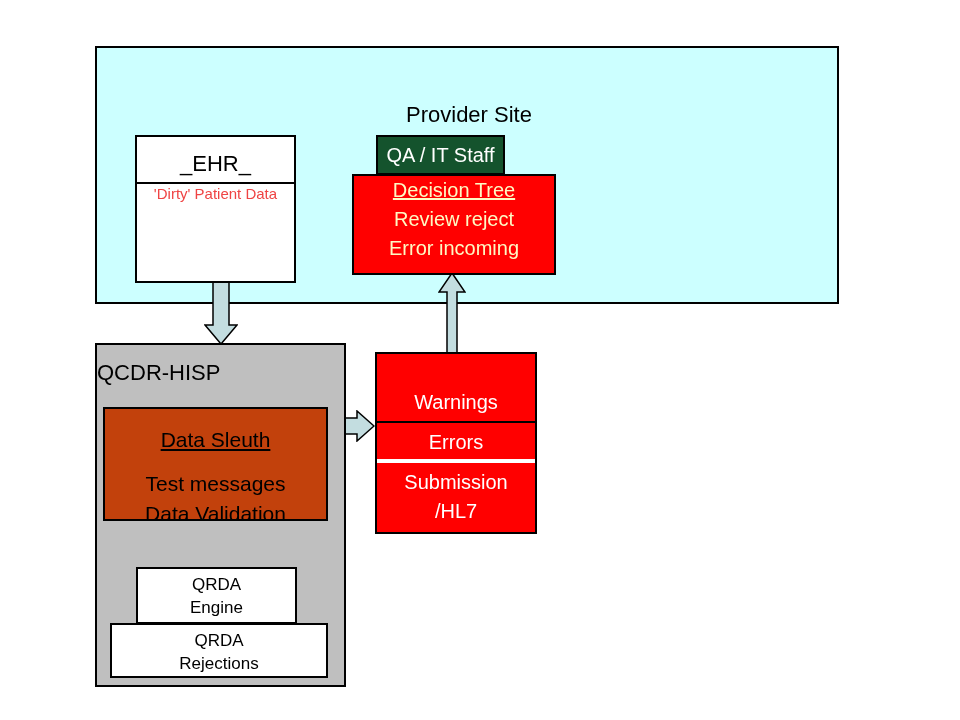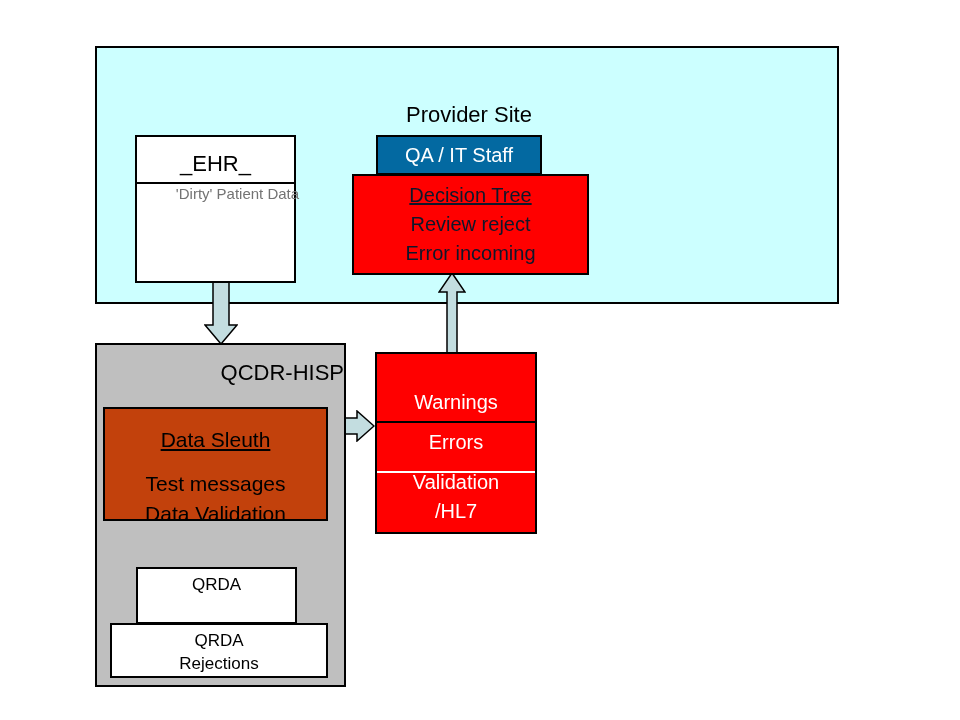--- a/index.html
+++ b/index.html
@@ -57,62 +57,60 @@
     font-size: 22px;
     color: #000000;
     margin-top: 8px;
   }
   .ehr-body {
     position: absolute;
     left: 0;
     top: 40px;
     width: 100%;
     font-size: 15px;
-    color: #737373;
+    color: #ef4444;
     line-height: 19px;
     padding-top: 7px;
-    margin-left: 22px;
   }
   .qa-staff-box {
     left: 376px;
     top: 135px;
-    width: 166px;
+    width: 129px;
     height: 40px;
-    background: #0369a1;
+    background: #14532d;
     color: #ffffff;
     font-size: 20px;
     line-height: 36px;
   }
   .decision-tree-box {
     left: 352px;
     top: 174px;
-    width: 237px;
+    width: 204px;
     height: 101px;
     background: #ff0000;
-    color: #0f172a;
+    color: #fef9c3;
     font-size: 20px;
     line-height: 29px;
-    padding-top: 5px;
   }
   .underline-text {
     text-decoration: underline;
   }
   .qcdr-box {
     left: 95px;
     top: 343px;
     width: 251px;
     height: 344px;
     background: #bfbfbf;
   }
   .qcdr-title {
     position: absolute;
     left: 0;
     top: 15px;
     width: 100%;
-    text-align: right;
+    text-align: left;
     font-size: 22px;
     color: #000000;
     line-height: 26px;
   }
   .data-sleuth-box {
     left: 103px;
     top: 407px;
     width: 225px;
     height: 114px;
     background: #c2410c;
@@ -166,23 +164,23 @@
     margin-top: 30px;
   }
   .alert-warnings {
     top: 0;
     height: 39px;
     line-height: 37px;
     border-bottom: 2px solid #000000;
   }
   .alert-errors {
     top: 39px;
-    height: 50px;
+    height: 40px;
     line-height: 38px;
-    border-bottom: 2px solid #ffffff;
+    border-bottom: 4px solid #ffffff;
   }
   .alert-rejections {
     top: 79px;
     height: 99px;
     line-height: 29px;
     padding-top: 5px;
   }
   .arrow {
     position: absolute;
   }
@@ -238,33 +236,34 @@
 
   <div class="box data-sleuth-box">
     <div class="underline-text">Data Sleuth</div>
     <div class="sleuth-gap"></div>
     <div>Test messages</div>
     <div>Data Validation</div>
   </div>
 
   <div class="box qrda-engine-box">
     <div>QRDA</div>
+    <div>Engine</div>
   </div>
 
   <div class="box qrda-submission-box">
     <div>QRDA</div>
     <div>Rejections</div>
   </div>
 
   <div class="box alerts-box">
     <div class="alert-row alert-warnings">
       <span>Warnings</span>
     </div>
     <div class="alert-row alert-errors">
       <span>Errors</span>
     </div>
     <div class="alert-row alert-rejections">
-      <div>Validation</div>
+      <div>Submission</div>
       <div>/HL7</div>
     </div>
   </div>
 
 </div>
 
 </body></html>

